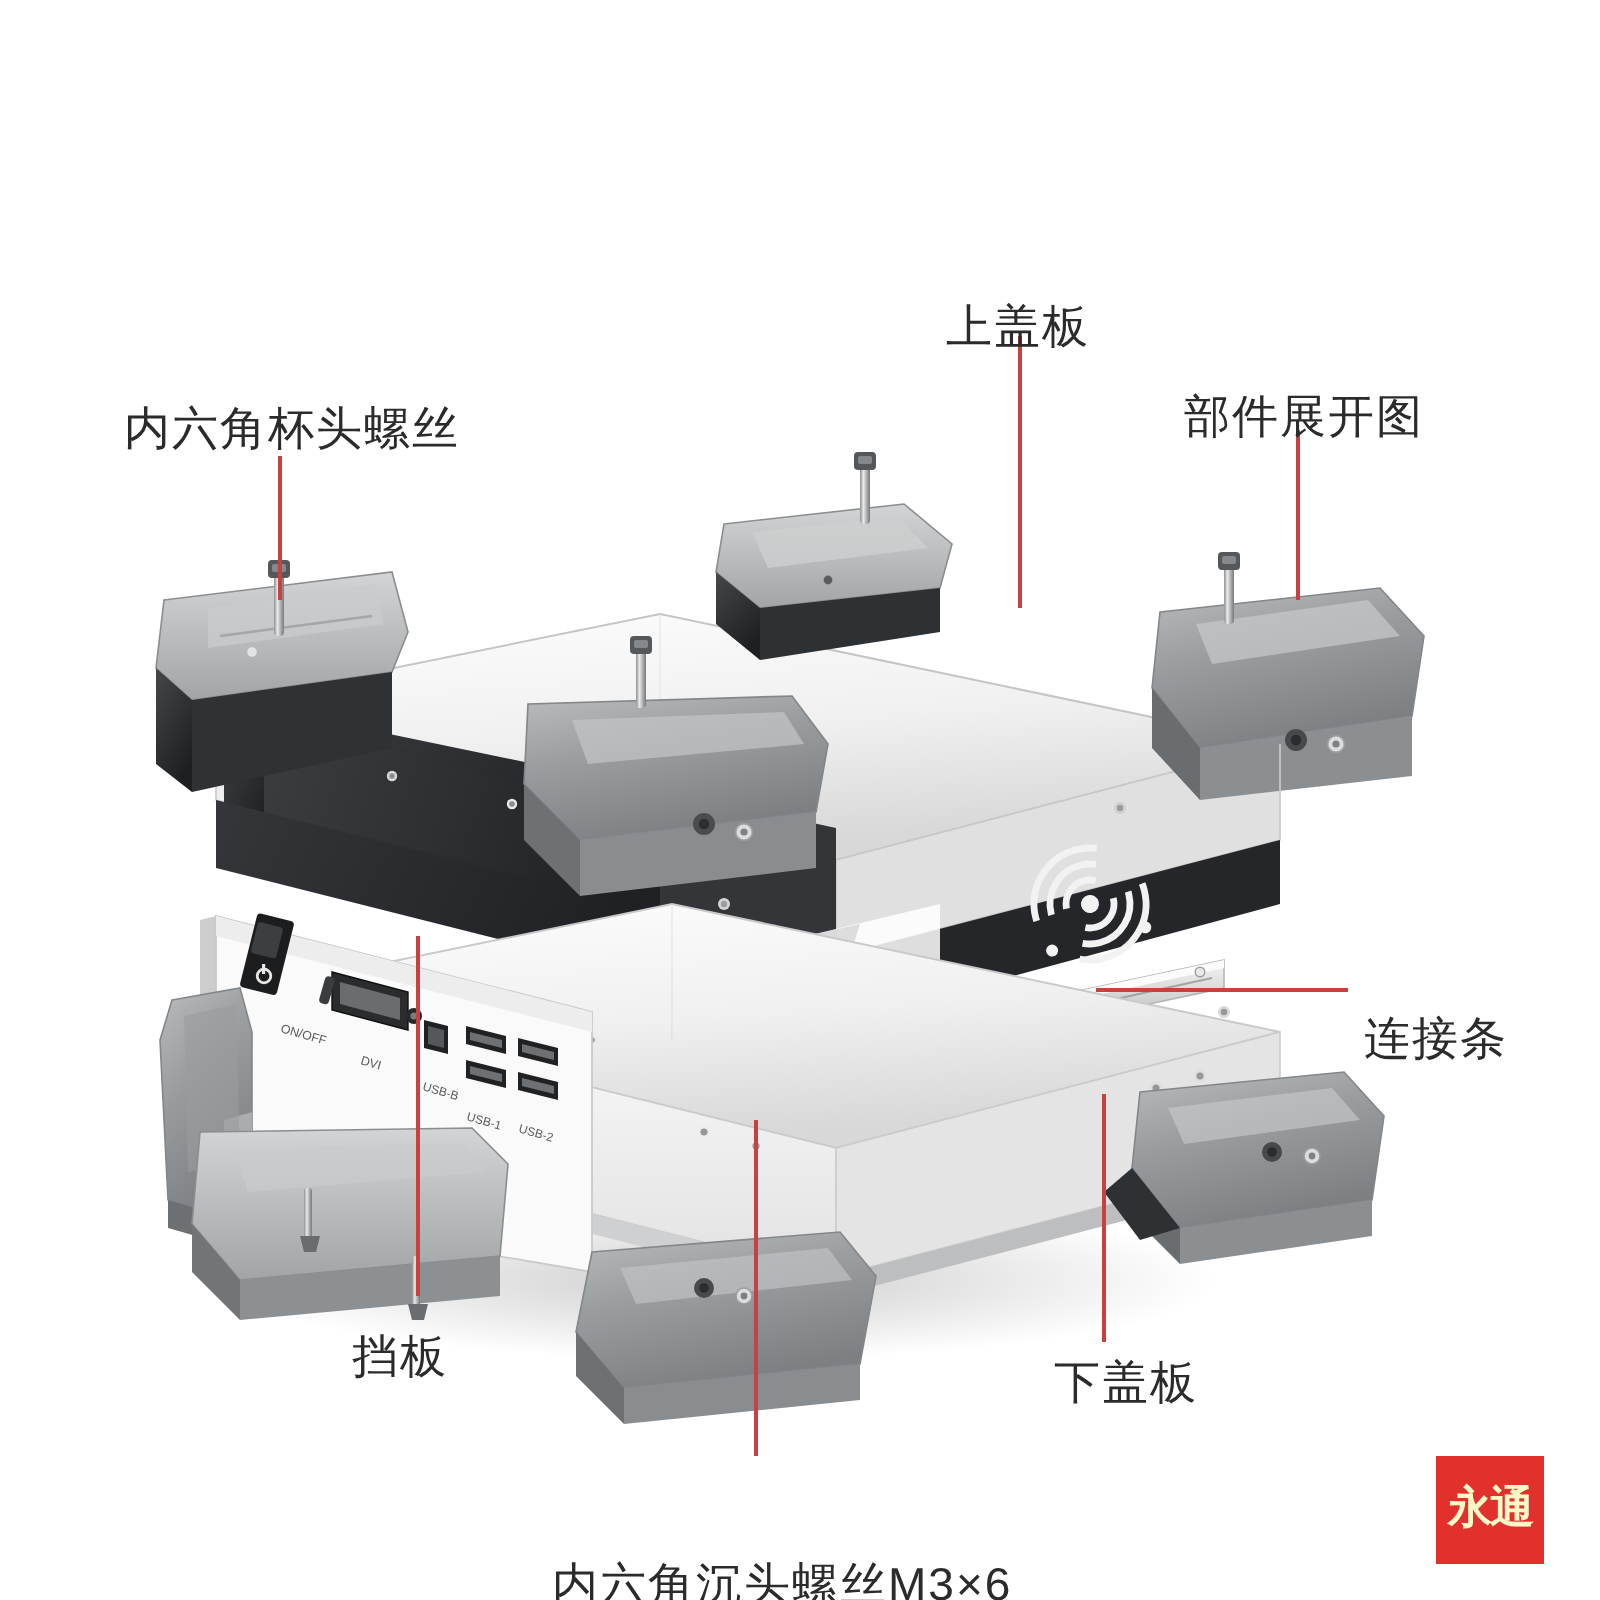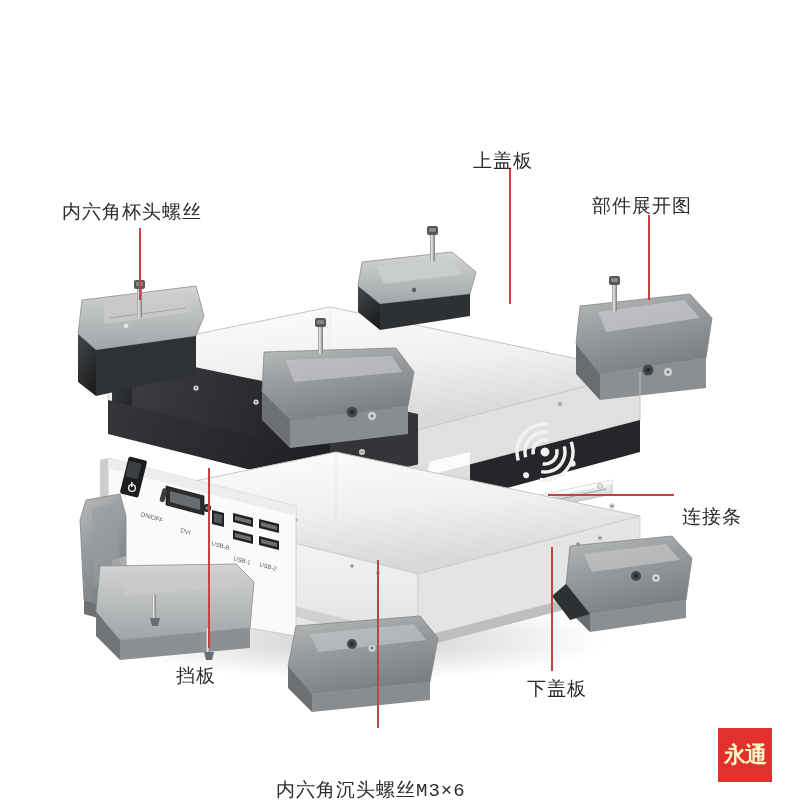--- a/index.html
+++ b/index.html
@@ -15,22 +15,22 @@
           display:flex;align-items:center;}
   .banner-inner{margin-left:14px;padding:3px 6px;border:2px solid #fff;
           border-left:none;border-right:none;}
   .banner-text{color:#fff;font-size:33px;font-weight:700;letter-spacing:2px;
           line-height:1;white-space:nowrap;
           font-family:"DejaVu Sans","Liberation Sans",sans-serif;}
   .banner-bar{position:absolute;left:14px;top:4px;width:186px;height:2px;background:#fff;}
   .banner-bar2{position:absolute;left:14px;bottom:4px;width:186px;height:2px;background:#fff;}
 
   
-  .lbl{position:absolute;font-size:19px;color:#2b2b2b;white-space:nowrap;
-       font-family:Liberation Mono, monospace;letter-spacing:1px;text-align:center;}
+  .lbl{position:absolute;font-size:23px;color:#2b2b2b;white-space:nowrap;
+       font-family:Liberation Sans, sans-serif;letter-spacing:1px;text-align:center;}
 
   
   .lead{position:absolute;background:#c9413f;}
   .lead.v{width:1.5px;}
   .lead.h{height:1.5px;}
 
   
   .wm{position:absolute;right:28px;bottom:18px;width:54px;height:54px;
       background:var(--red,#e0201c);display:flex;align-items:center;
       justify-content:center;opacity:.92;}

